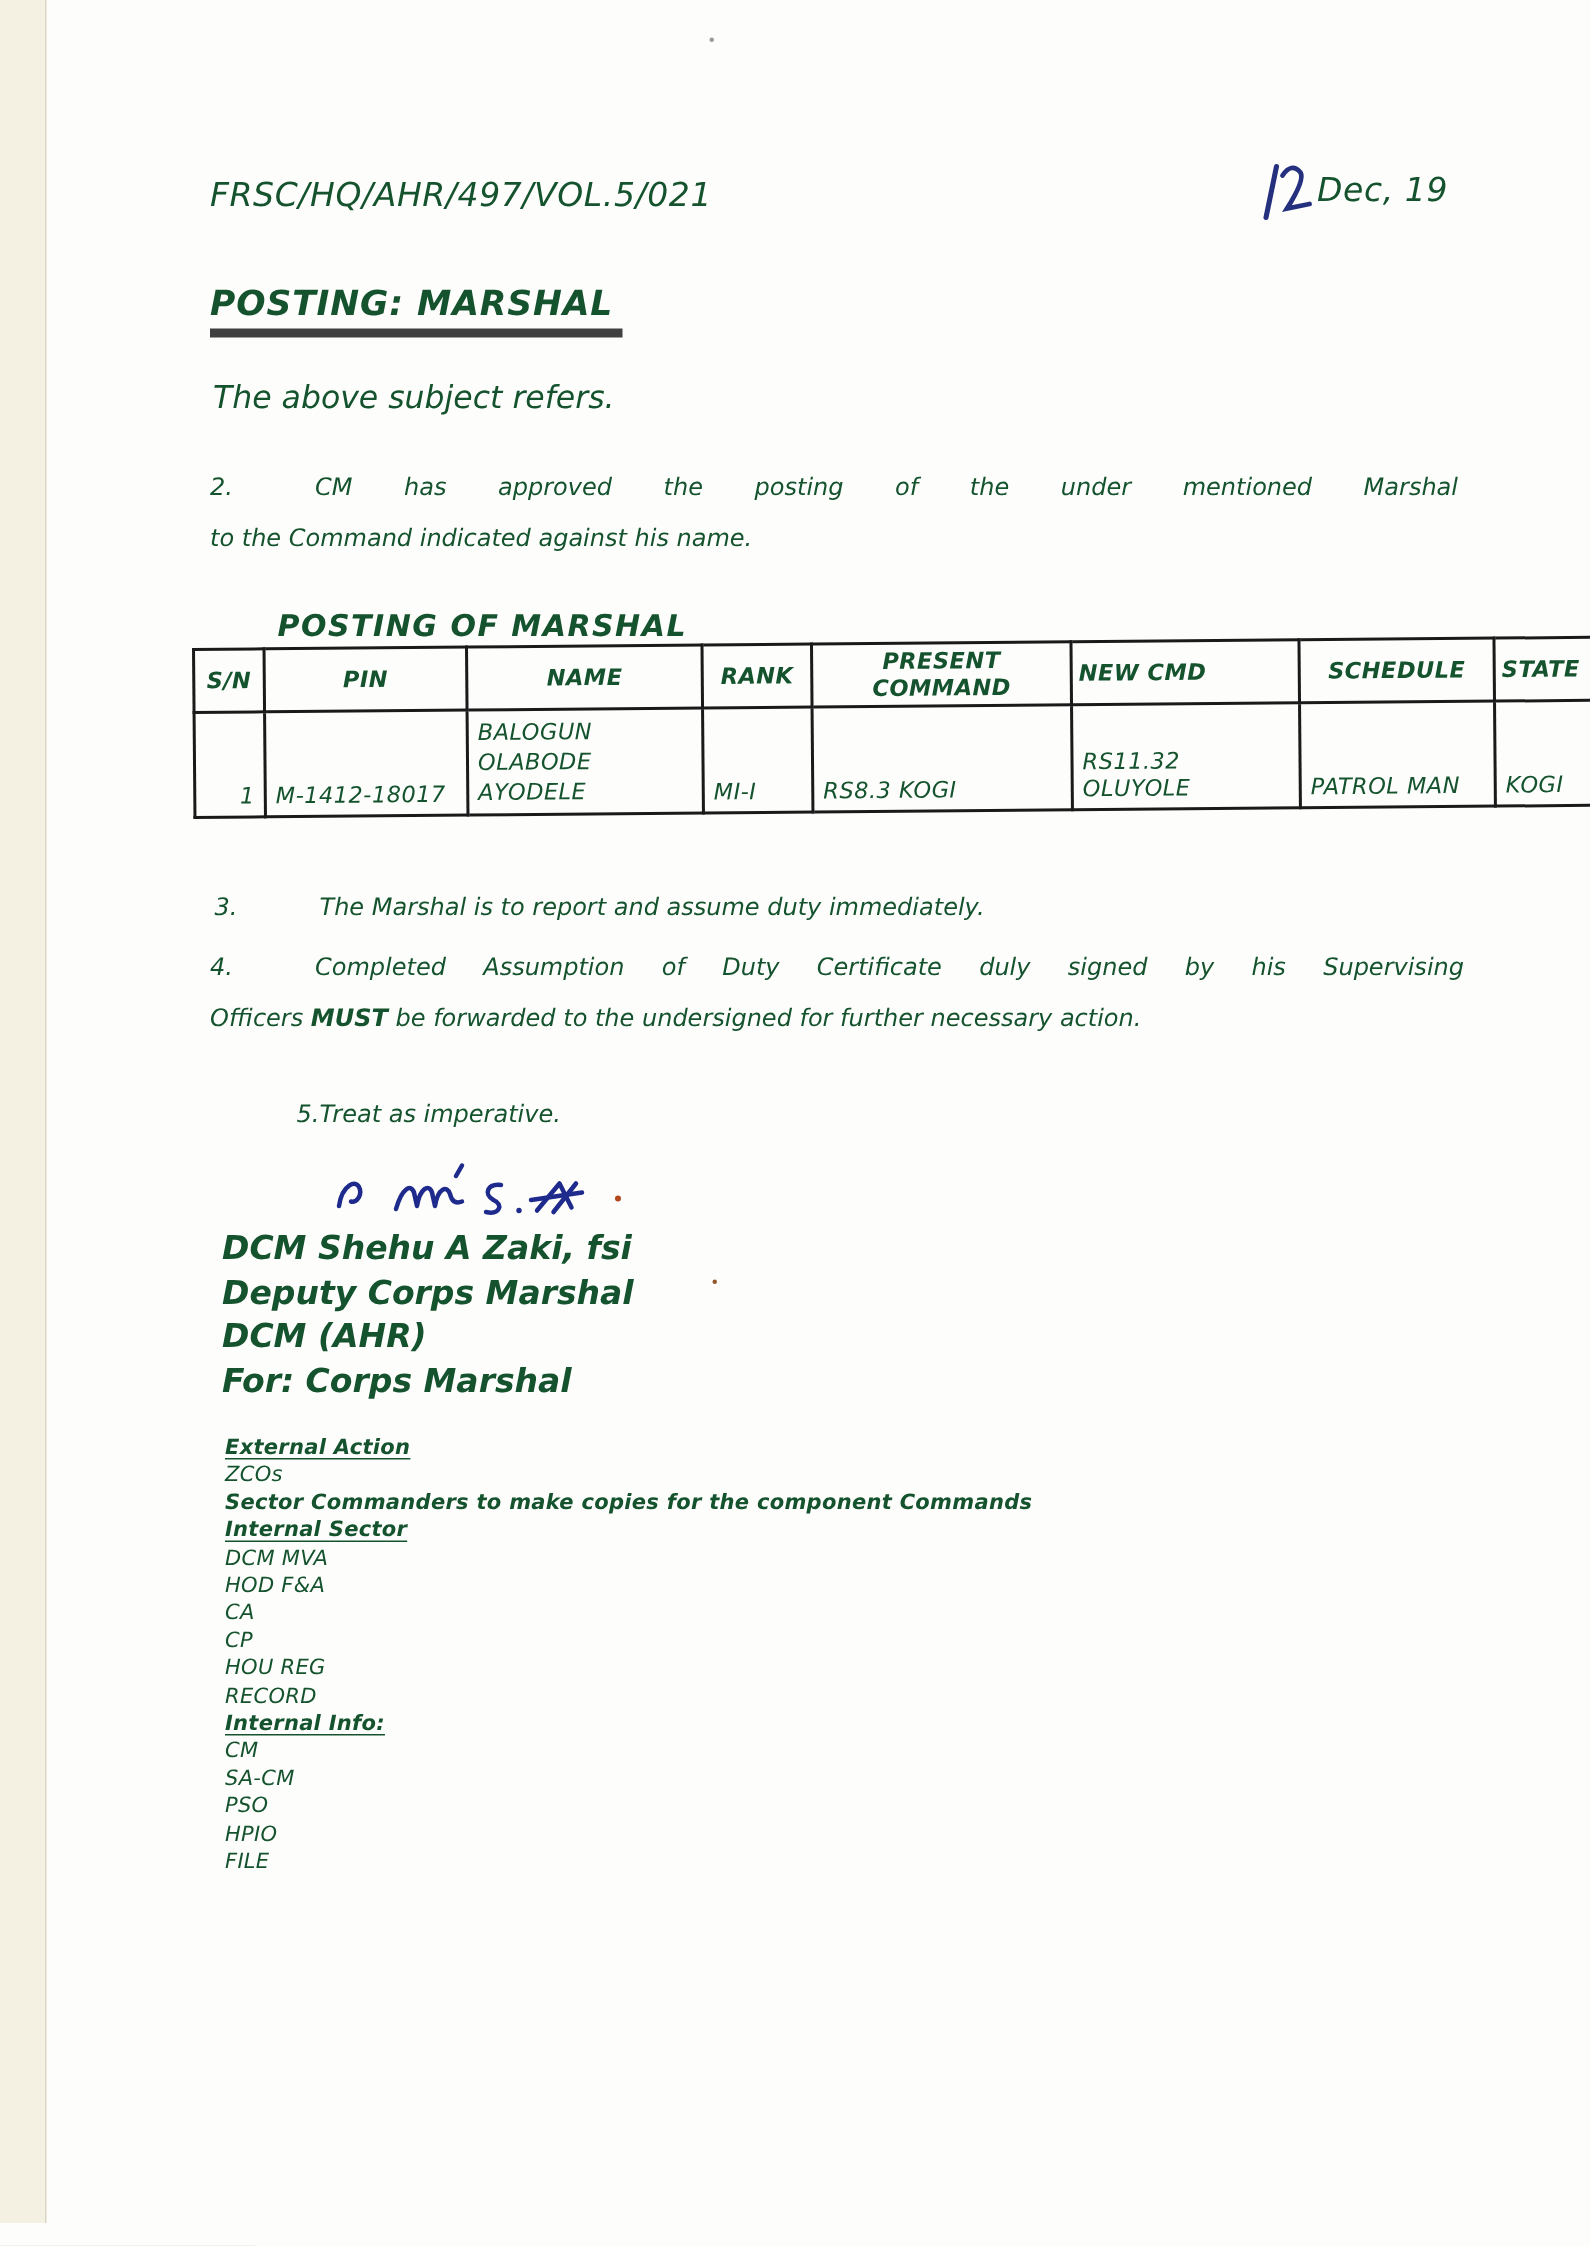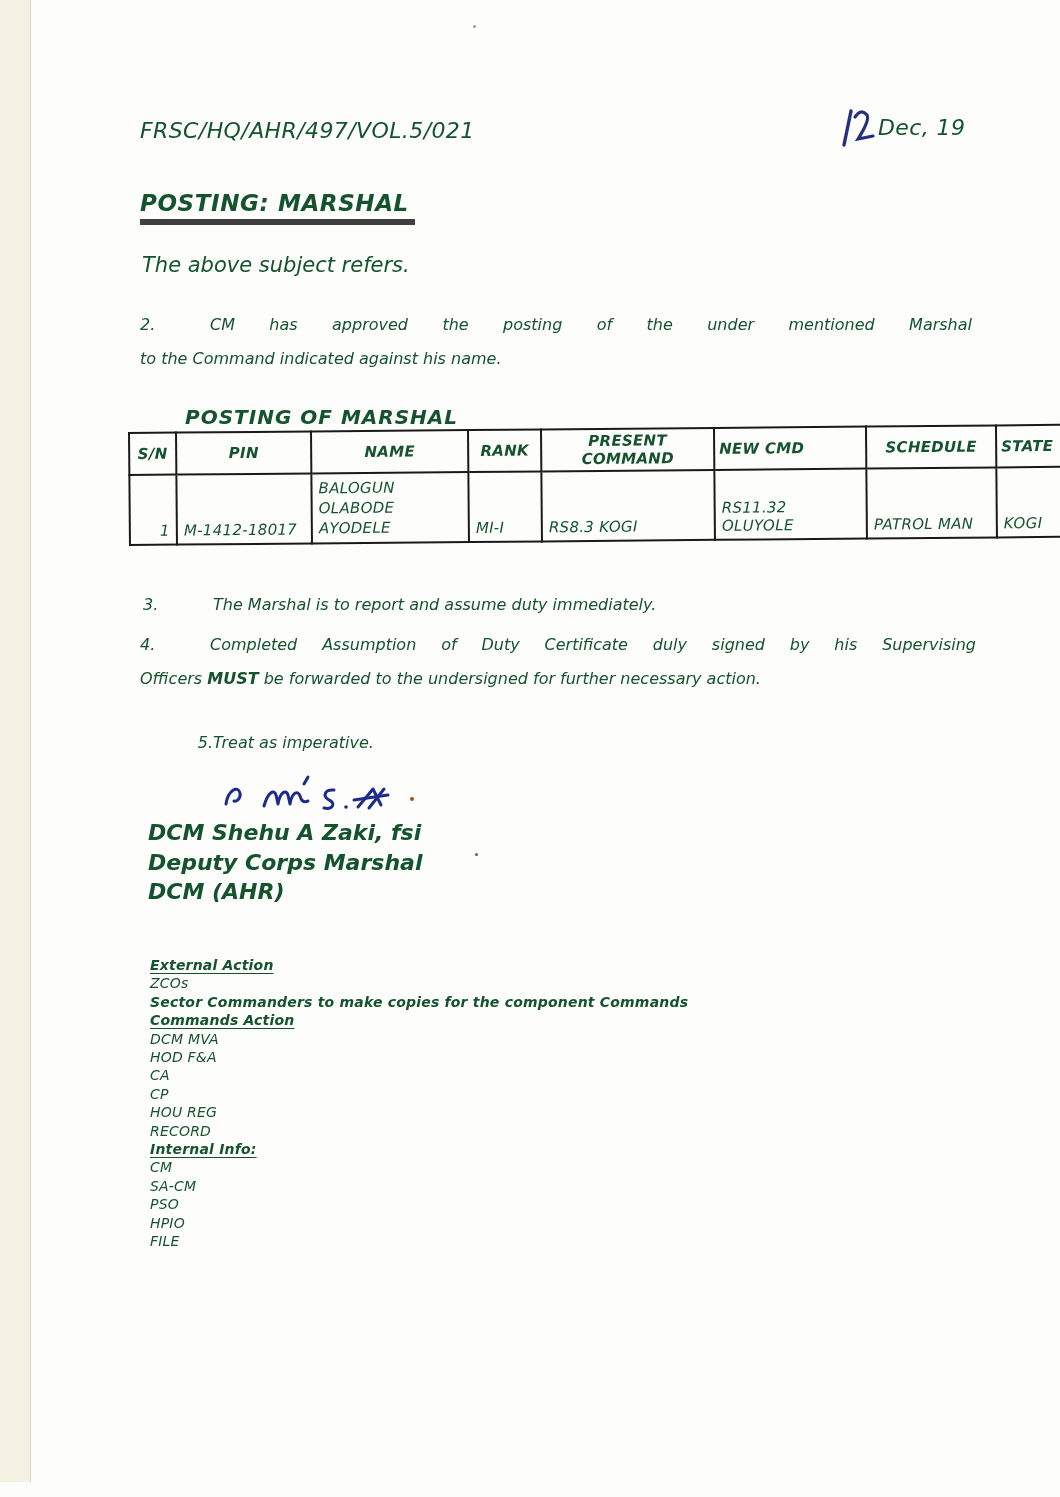--- a/index.html
+++ b/index.html
@@ -145,27 +145,28 @@
       <path d="M172 27 L 157 46"></path>
     </g>
   </svg>
   <div class="dot dot1 abs"></div>
   <div class="dot dot2 abs"></div>
 
   <div class="abs sig-block">
     <div>DCM Shehu A Zaki, fsi</div>
     <div>Deputy Corps Marshal</div>
     <div>DCM (AHR)</div>
+    <div>For: Corps Marshal</div>
   </div>
 
   <div class="abs dist">
     <div class="hd">External Action</div>
     <div>ZCOs</div>
     <div class="bd">Sector Commanders to make copies for the component Commands</div>
-    <div class="hd">Commands Action</div>
+    <div class="hd">Internal Sector</div>
     <div>DCM MVA</div>
     <div>HOD F&amp;A</div>
     <div>CA</div>
     <div>CP</div>
     <div>HOU REG</div>
     <div>RECORD</div>
     <div class="hd">Internal Info:</div>
     <div>CM</div>
     <div>SA-CM</div>
     <div>PSO</div>

